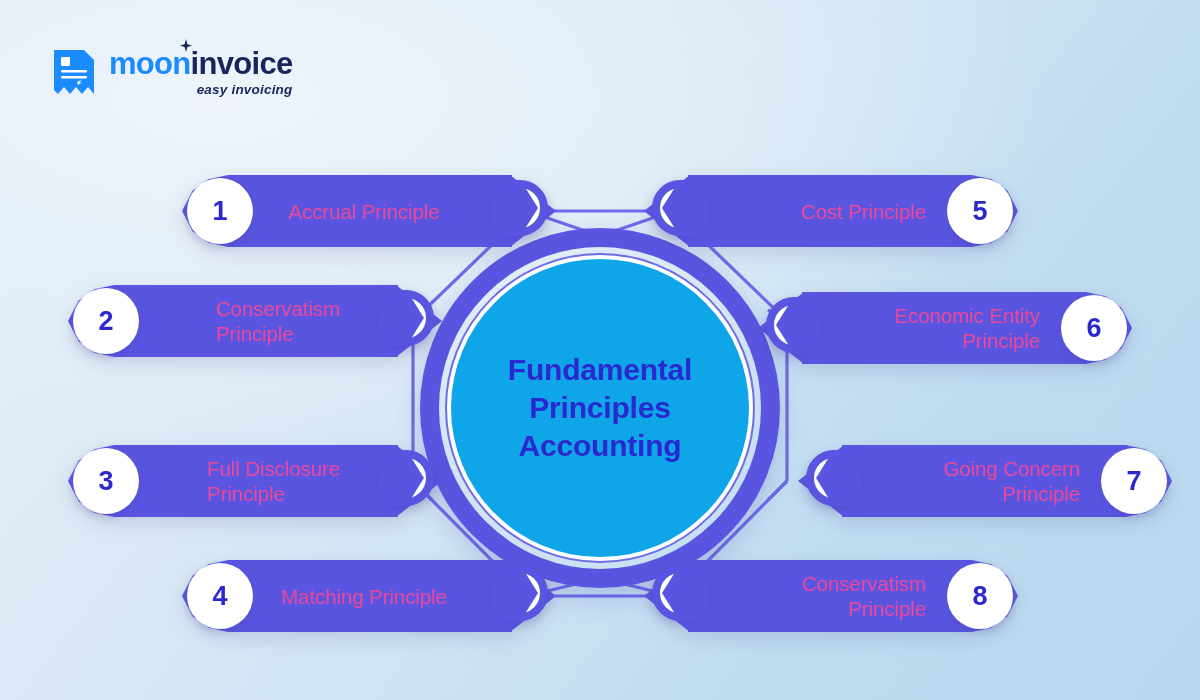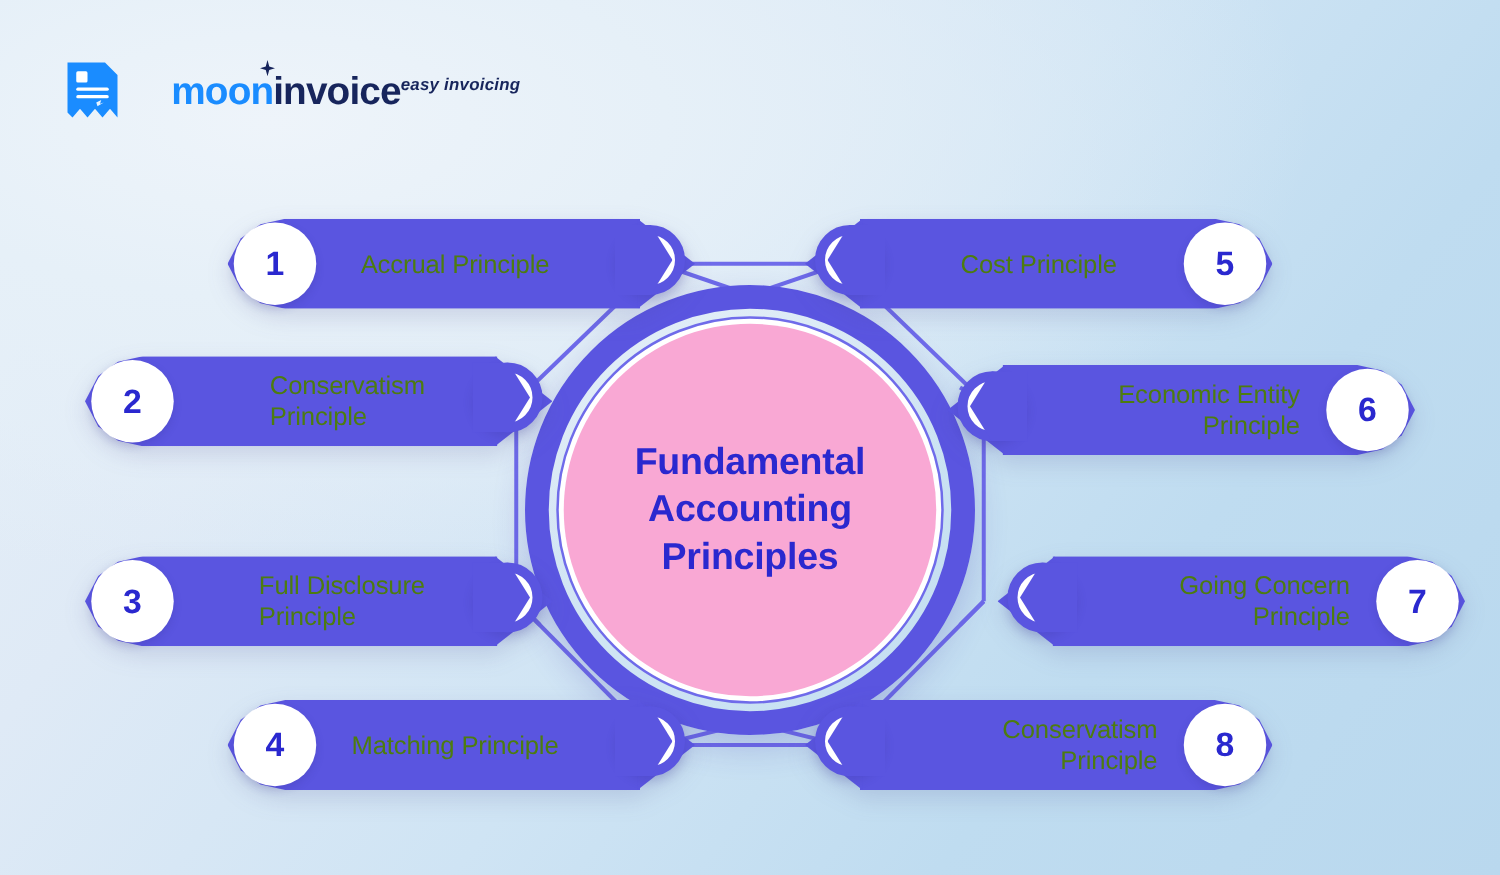--- a/index.html
+++ b/index.html
@@ -9,21 +9,21 @@
     overflow:hidden;
     position:relative;
     background:
       radial-gradient(120% 90% at 18% 14%, #eef4fa 0%, #e6f0f8 22%, rgba(230,240,248,0) 58%),
       linear-gradient(128deg, #e7f0f8 0%, #dfeaf6 26%, #cfe4f4 52%, #bfdcf0 74%, #b9d8ee 100%);
   }
 
   
   #logo { position:absolute; left:50px; top:46px; display:flex; align-items:center; gap:11px; }
   #logo .mark { width:48px; height:52px; }
-  #logo .wordwrap { display:flex; flex-direction:row; line-height:1;margin-left:28px; }
+  #logo .wordwrap { display:flex; flex-direction:column; line-height:1; }
   #logo .word { font-size:31px; font-weight:bold; letter-spacing:-0.7px; white-space:nowrap; }
   #logo .w-moon { color:#1a8cff; }
   #logo .w-invoice { color:#17255c; }
   #logo .tag { font-size:13.5px; font-weight:bold; font-style:italic; color:#17255c;
                text-align:right; letter-spacing:0.2px; margin-top:4px; }
 
   
   #stage { position:absolute; inset:0; }
 
   
@@ -31,21 +31,21 @@
   #hub .ring-outer {
     position:absolute; inset:0; border-radius:50%;
     border:19px solid #5a55e0;
     box-shadow: 0 10px 26px rgba(60,55,170,.22);
   }
   #hub .ring-inner {
     position:absolute; inset:25px; border-radius:50%;
     border:2.5px solid #6f6bea; background:#ffffff;
   }
   #hub .disc {
-    position:absolute; inset:31px; border-radius:50%; background:#f9a8d4;
+    position:absolute; inset:31px; border-radius:50%; background:#0ea5e9;
     display:flex; align-items:center; justify-content:center;
   }
   #hub .hub-title {
     color:#2a28cf; font-size:30px; font-weight:bold; line-height:1.26;
     text-align:center; letter-spacing:-0.2px;
   }
 
   
   #links { position:absolute; inset:0; }
 
@@ -67,26 +67,26 @@
   }
   
   .bar .tip {
     position:absolute; top:0; height:72px; width:46px; background:#5a55e0;
   }
   .bar.left .tip { right:-44px; clip-path: polygon(0 0, 100% 50%, 0 100%); }
   .bar.right .tip { left:-44px; clip-path: polygon(100% 0, 0 50%, 100% 100%); }
 
   .bar .label {
     position:absolute; top:0; height:72px; display:flex; align-items:center;
-    color:#4d7c0f; font-size:20.5px; line-height:1.22; letter-spacing:-0.1px;
+    color:#ec4899; font-size:20.5px; line-height:1.22; letter-spacing:-0.1px;
   }
   .bar.left .label { left:92px; right:58px; justify-content:flex-end; }
   .bar.right .label { left:48px; right:92px; justify-content:flex-end; text-align:right; }
   .bar.left.centered .label { justify-content:center; }
-  .bar.right.centered .label { justify-content:center; }
+  .bar.right.centered .label { justify-content:flex-end; }
 
   
   .badge {
     position:absolute; top:3px; width:66px; height:66px; border-radius:50%;
     background:#ffffff; display:flex; align-items:center; justify-content:center;
     color:#2a28cf; font-size:27px; font-weight:bold;
     box-shadow: 0 3px 7px rgba(50,45,140,.20);
   }
   .bar.left .badge { left:5px; }
   .bar.right .badge { right:5px; }
@@ -149,22 +149,22 @@
       <path d="M527 596 L673 596"></path>
     </g>
   </svg>
 
   <div id="hub">
     <div class="ring-outer"></div>
     <div class="ring-inner"></div>
     <div class="disc">
       <div class="hub-title">
         <div>Fundamental</div>
+        <div>Principles</div>
         <div>Accounting</div>
-        <div>Principles</div>
       </div>
     </div>
   </div>
 
   <div class="bar left centered" style="left:182px; width:330px; top:175px;">
     <div class="body"></div>
     <div class="tip"></div>
     <div class="label">
       <span>Accrual Principle</span>
     </div>

